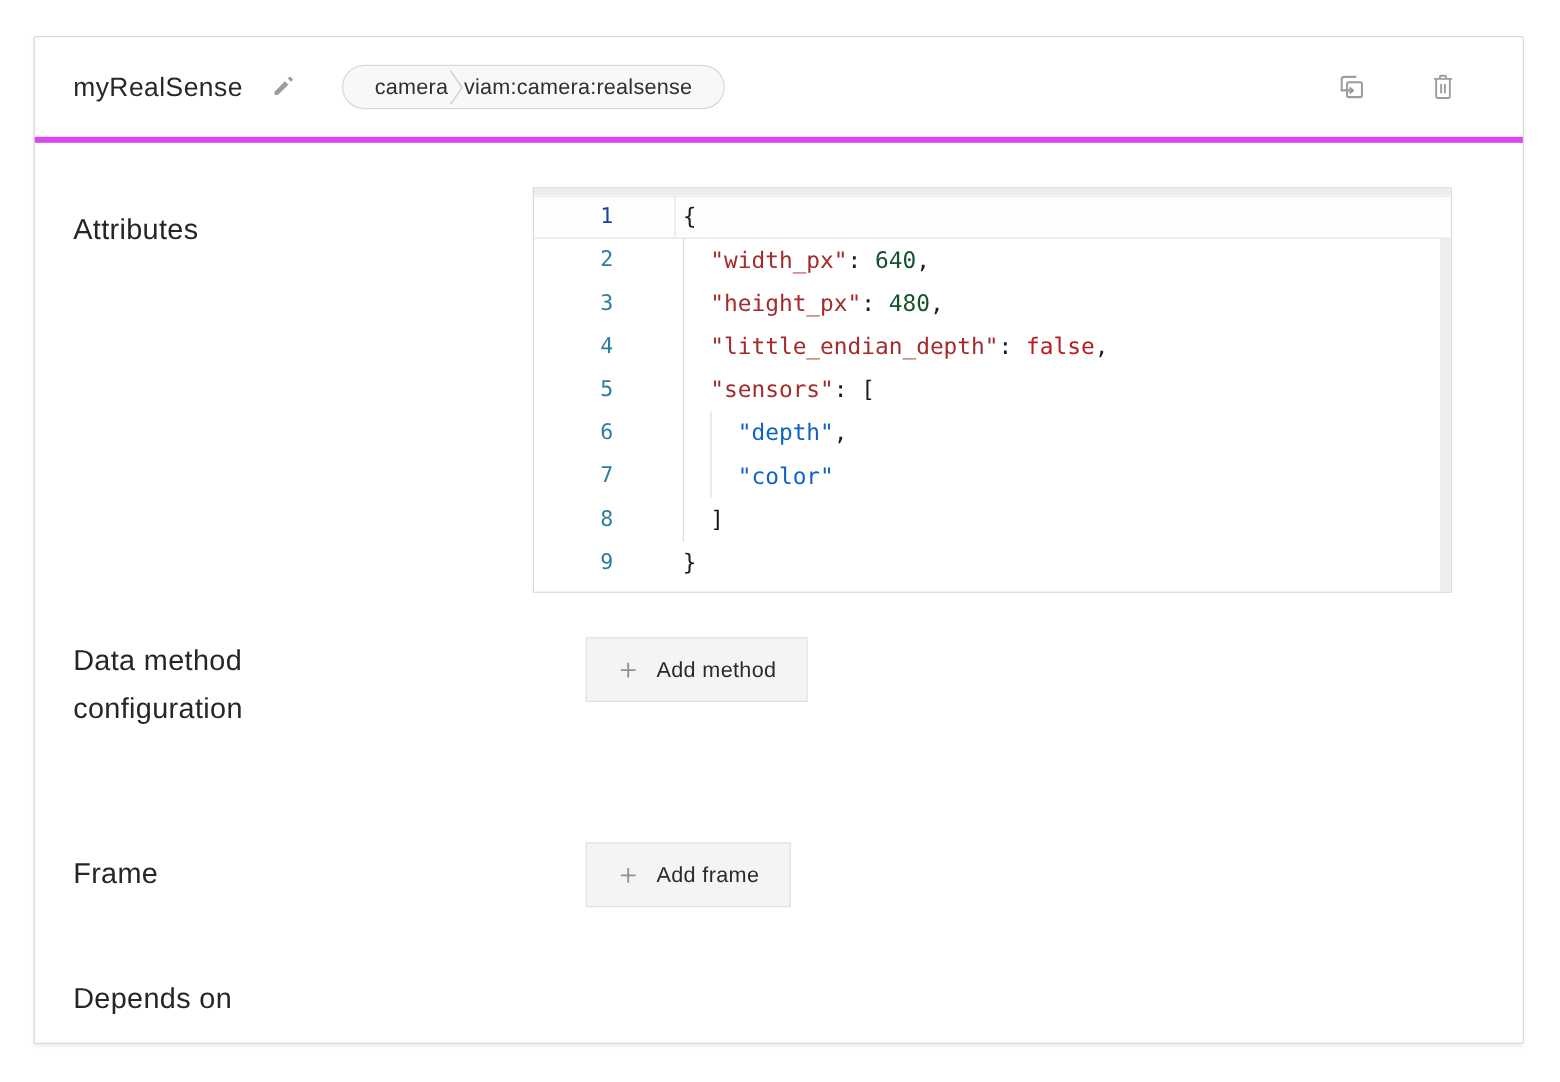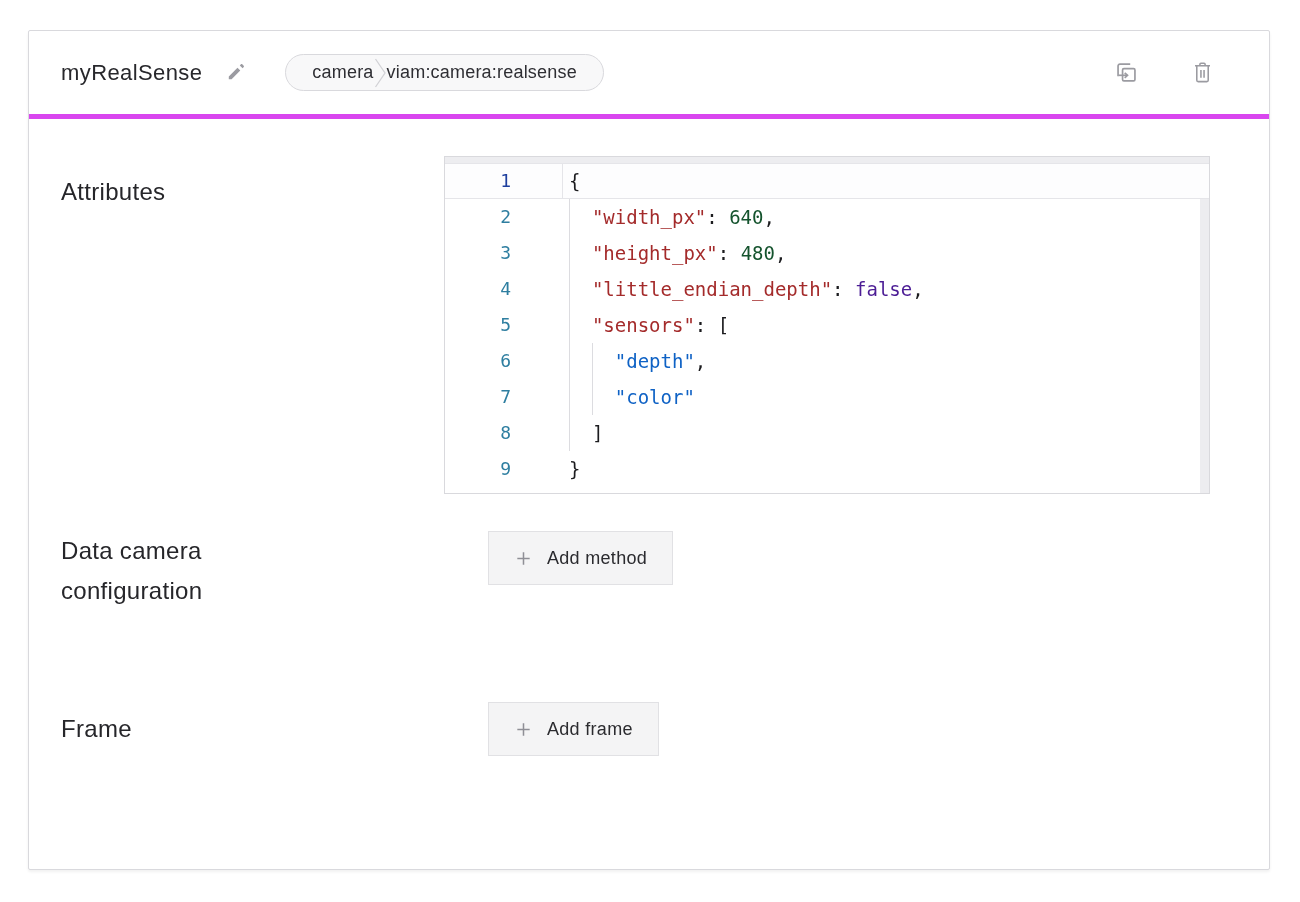--- a/index.html
+++ b/index.html
@@ -44,21 +44,21 @@
   .code-row.active::before { content:""; position:absolute; left:117px; top:0;
     bottom:0; width:1px; background:#e5e5e9; }
   .gutter-num { flex:none; width:117px; text-align:right; padding-right:51px;
     font-family:"DejaVu Sans Mono", monospace; font-size:18px; color:#2e7ea0; }
   .code-row.active .gutter-num { color:#1e3f9e; }
   .code-content { flex:1; padding-left:7px; white-space:pre;
     font-family:"DejaVu Sans Mono", monospace; font-size:19px; color:#1c1c1f; }
   .tok-k { color:#a42b2b; }
   .tok-num { color:#14532d; }
   .tok-str { color:#0f62c5; }
-  .tok-bool { color:#4c1d95; }
+  .tok-bool { color:#b91c1c; }
   .tok-p { color:#1c1c1f; }
   .guide { position:absolute; width:1px; background:#dcdce0; z-index:2; pointer-events:none; }
   .guide-1 { left:124px; top:42px; height:252px; }
   .guide-2 { left:147px; top:186px; height:72px; }
 
   
   .add-btn { height:54px; display:inline-flex; align-items:center; gap:14px;
     padding:0 25px; background:#f4f4f5; border:1px solid #e1e1e4; cursor:pointer;
     font-family:"Liberation Sans", sans-serif; font-size:18px; letter-spacing:.3px;
     color:#2b2b2f;margin-left:44px; }
@@ -165,21 +165,21 @@
               <span class="gutter-num">9</span>
               <span class="code-content"><span class="tok-p">}</span></span>
             </div>
           </div>
         <div class="guide guide-1"></div>
         <div class="guide guide-2"></div>
       </div>
     </div>
 
     <div class="row row-capture">
-      <div class="row-label">Data camera configuration</div>
+      <div class="row-label">Data method configuration</div>
       <div>
         <button class="add-btn">
           <span style="display:flex;">
             <svg width="19" height="19" viewBox="0 0 20 20" fill="none" stroke="#8f8f96" stroke-width="1.6">
               <path d="M10 3.5v13M3.5 10h13"></path>
             </svg>
           </span>
           <span>Add method</span>
         </button>
       </div>
@@ -193,16 +193,17 @@
             <svg width="19" height="19" viewBox="0 0 20 20" fill="none" stroke="#8f8f96" stroke-width="1.6">
               <path d="M10 3.5v13M3.5 10h13"></path>
             </svg>
           </span>
           <span>Add frame</span>
         </button>
       </div>
     </div>
 
     <div class="row row-depends">
+      <div class="row-label">Depends on</div>
     </div>
 
   </div>
 </div>
 
 </body></html>

